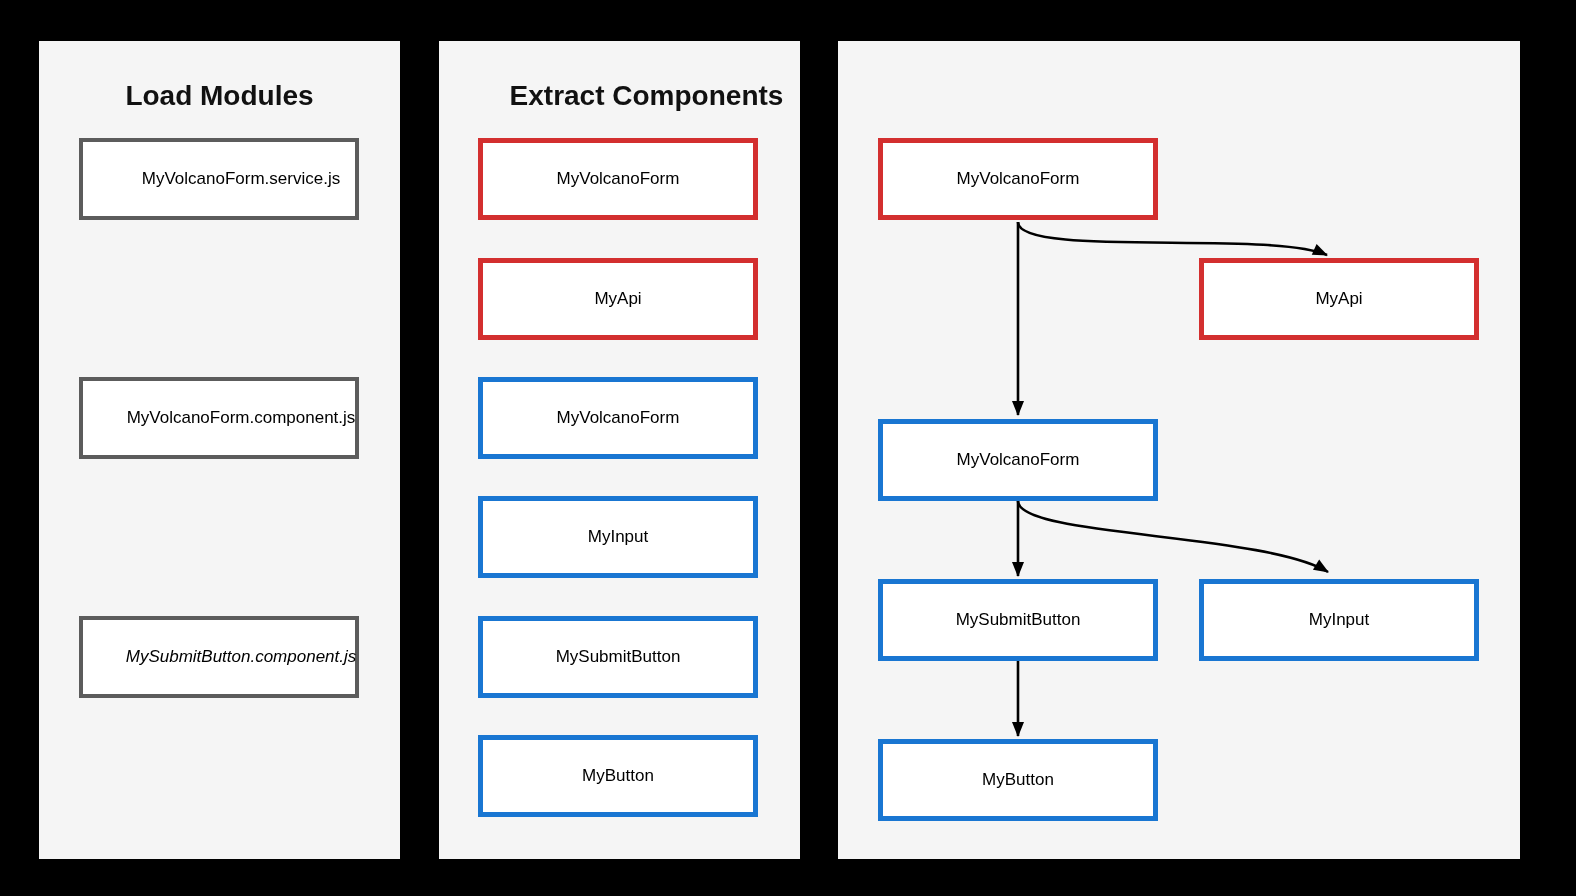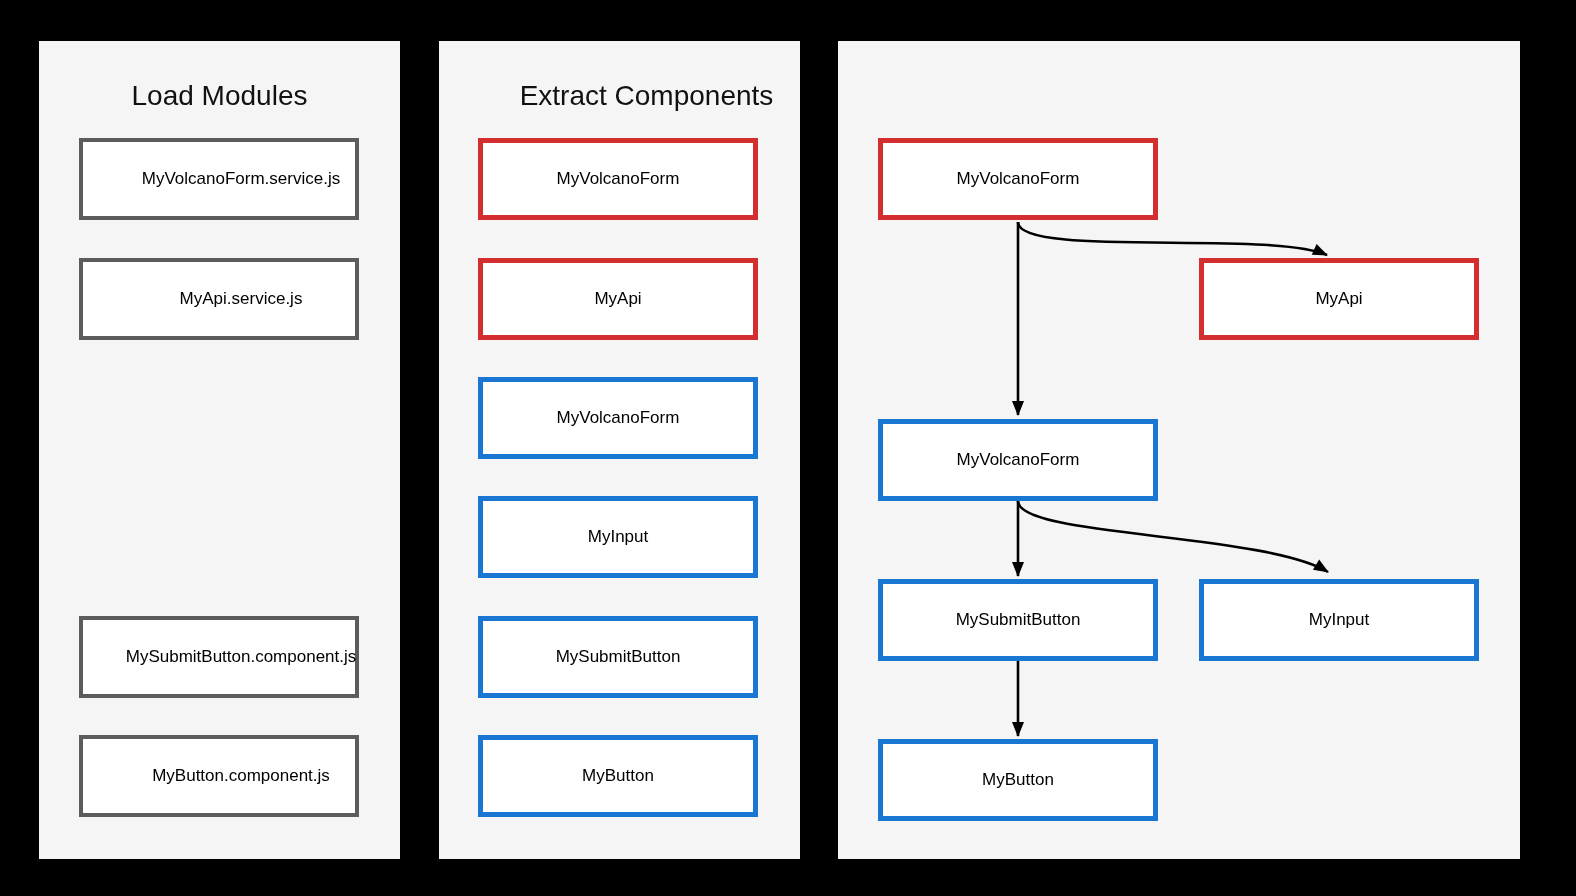--- a/index.html
+++ b/index.html
@@ -13,21 +13,21 @@
     --text:#000000;
     --title-text:#111111;
   }
   html,body{margin:0;padding:0;background:var(--page-bg);}
   .canvas{
     position:relative;width:1576px;height:896px;background:var(--page-bg);
     font-family:"Liberation Sans",sans-serif;overflow:hidden;
   }
   .panel{position:absolute;top:41px;height:818px;background:var(--panel-bg);}
   .panel-title{
-    position:absolute;top:81px;font-size:28px;font-weight:400;
+    position:absolute;top:81px;font-size:28px;font-weight:700;
     color:var(--title-text);text-align:center;line-height:1.1;white-space:nowrap;
   }
   .node{
     position:absolute;width:280px;height:82px;box-sizing:border-box;
     background:var(--node-bg);display:flex;align-items:center;justify-content:center;
     font-size:17px;color:var(--text);white-space:nowrap;
   }
   .node.module{border:4px solid var(--module-border);padding-left:44px;}
   .node.service{border:5px solid var(--service-border);}
   .node.component{border:5px solid var(--component-border);}
@@ -38,28 +38,25 @@
 </head>
 <body>
 
 <div class="canvas">
 
   <div class="panel" style="left:39px;width:361px;"></div>
   <div class="panel-title" style="left:39px;width:361px;">Load Modules</div>
   <div class="node module" style="left:79px;top:138px;">
       <span>MyVolcanoForm.service.js</span>
     </div>
-  <div class="node module" style="left:79px;top:258px;">
-      <span>MyApi.service.js</span>
+  <div class="node module" style="left:79px;top:377px;">
+      <span>MyVolcanoForm.component.js</span>
     </div>
-  <div class="node module" style="left:79px;top:616px;">
+  <div class="node module" style="left:79px;top:616px;font-style:italic;">
       <span>MySubmitButton.component.js</span>
-    </div>
-  <div class="node module" style="left:79px;top:735px;">
-      <span>MyButton.component.js</span>
     </div>
 
   <div class="panel" style="left:439px;width:361px;"></div>
   <div class="panel-title" style="left:439px;width:415px;">Extract Components</div>
   <div class="node service" style="left:478px;top:138px;">
       <span>MyVolcanoForm</span>
     </div>
   <div class="node service" style="left:478px;top:258px;">
       <span>MyApi</span>
     </div>

